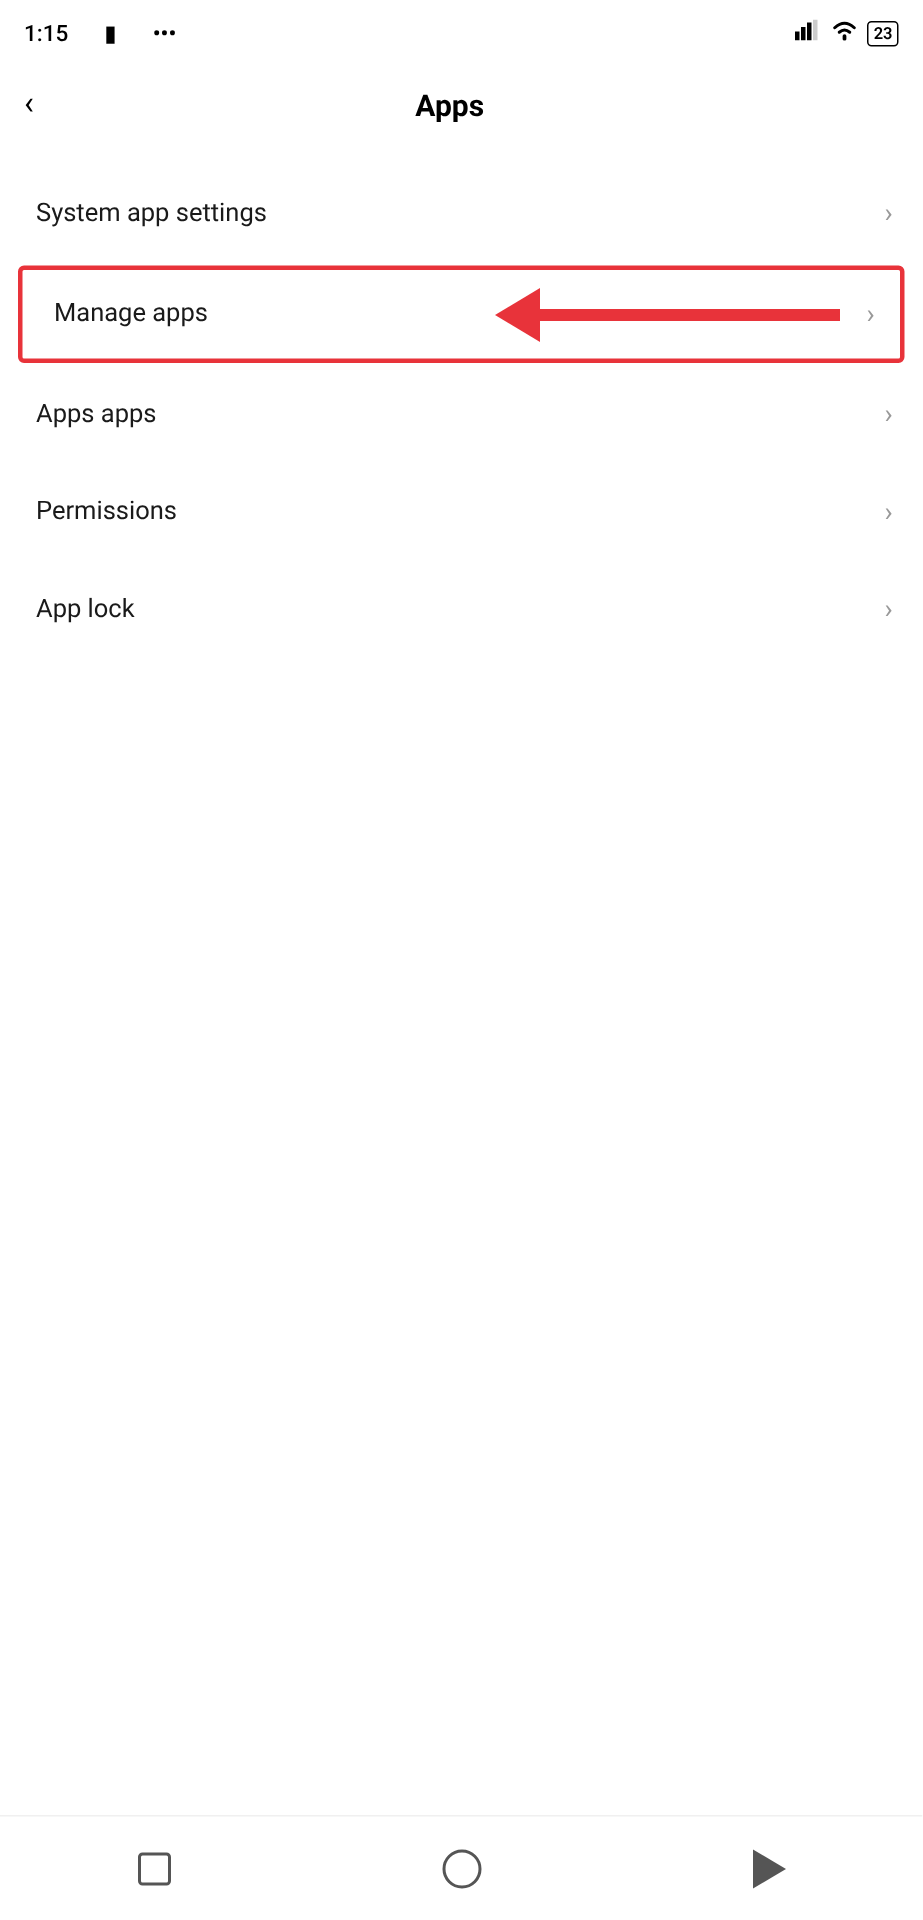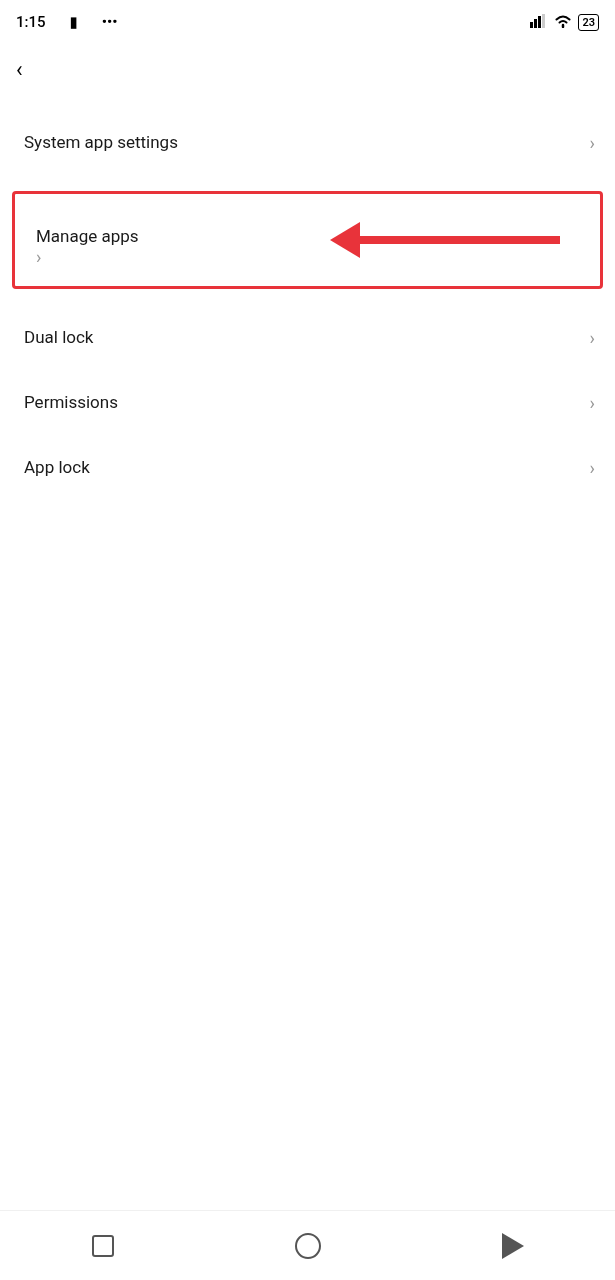--- a/index.html
+++ b/index.html
@@ -105,24 +105,23 @@
     }
 
     .chevron-icon {
       font-size: 18px;
       color: #999;
     }
 
     
     .manage-apps-highlight {
       border: 3px solid #e8333a;
-      margin: 16px 6px;
+      margin: 2px 6px;
       border-radius: 4px;
-      padding: 32px 17px 19px 21px;
-      flex-direction: column;
+      padding: 19px 17px 19px 21px;
     }
 
     
     .arrow-annotation {
       position: absolute;
       top: 50%;
       transform: translateY(-50%);
       right: 40px;
       display: flex;
       align-items: center;
@@ -226,20 +225,21 @@
       </svg>
     </span>
     <div class="battery-box">
       <span>23</span>
     </div>
   </div>
 </div>
 
 <div class="header">
   <span class="back-button">‹</span>
+  <span class="header-title">Apps</span>
 </div>
 
 <div class="menu-list">
 
   <div class="menu-item">
     <span class="menu-item-label">System app settings</span>
     <span class="chevron-icon">›</span>
   </div>
 
   <div style="position: relative; margin: 2px 6px;">
@@ -248,21 +248,21 @@
 
       <div class="arrow-annotation">
         <div class="arrow-head"></div>
         <div class="arrow-shaft"></div>
       </div>
       <span class="chevron-icon" style="z-index:2; position:relative;">›</span>
     </div>
   </div>
 
   <div class="menu-item">
-    <span class="menu-item-label">Dual lock</span>
+    <span class="menu-item-label">Apps apps</span>
     <span class="chevron-icon">›</span>
   </div>
 
   <div class="menu-item">
     <span class="menu-item-label">Permissions</span>
     <span class="chevron-icon">›</span>
   </div>
 
   <div class="menu-item">
     <span class="menu-item-label">App lock</span>

